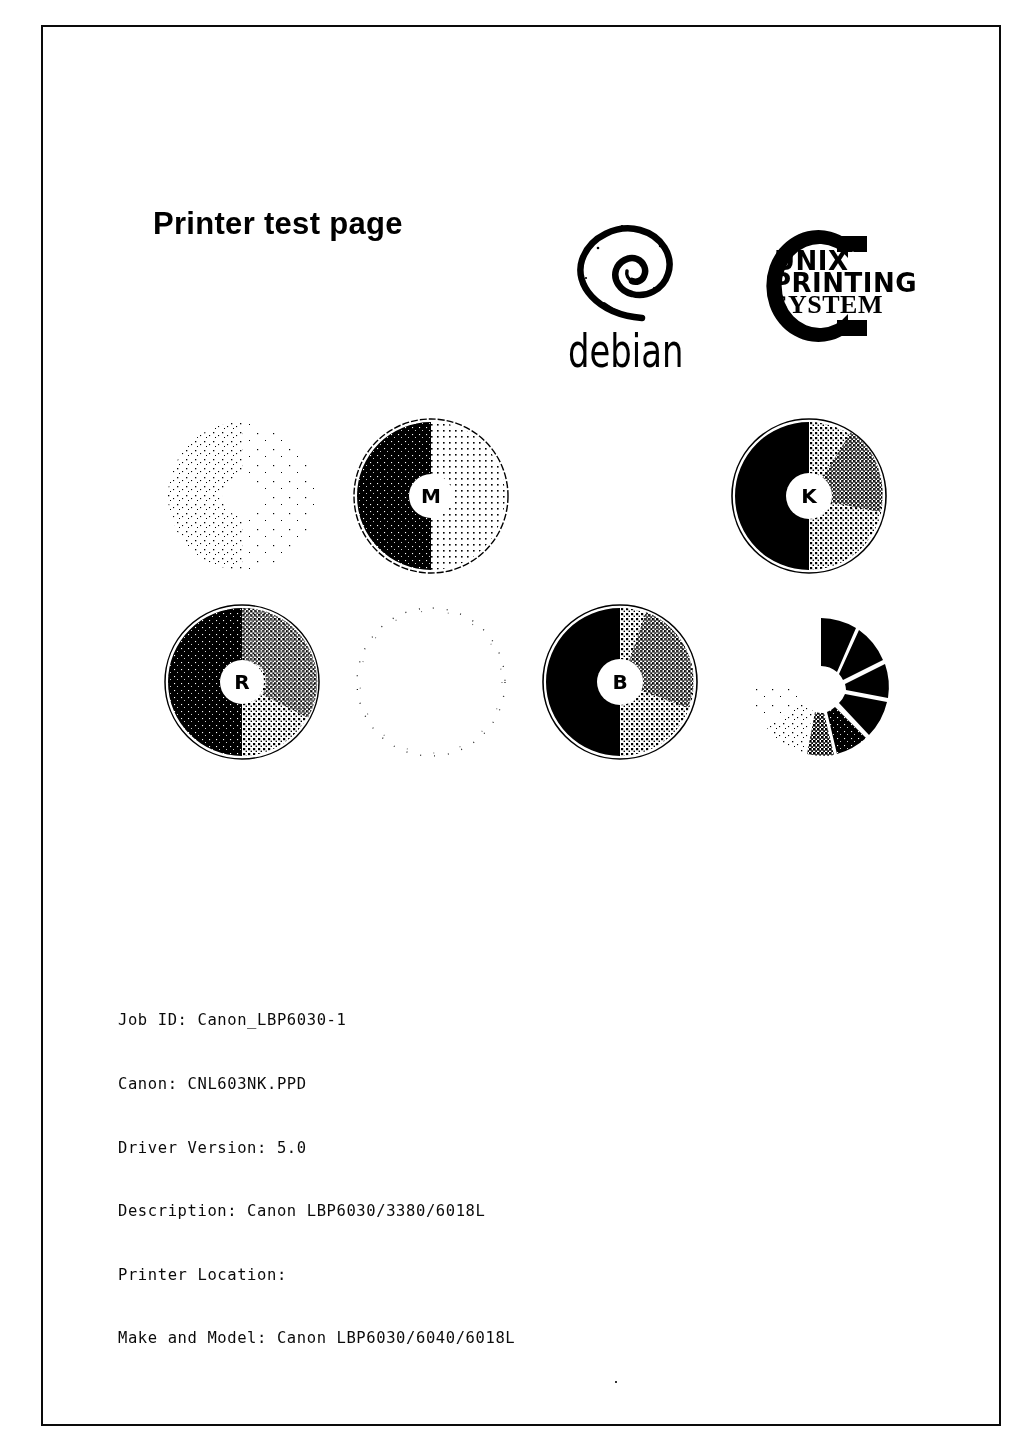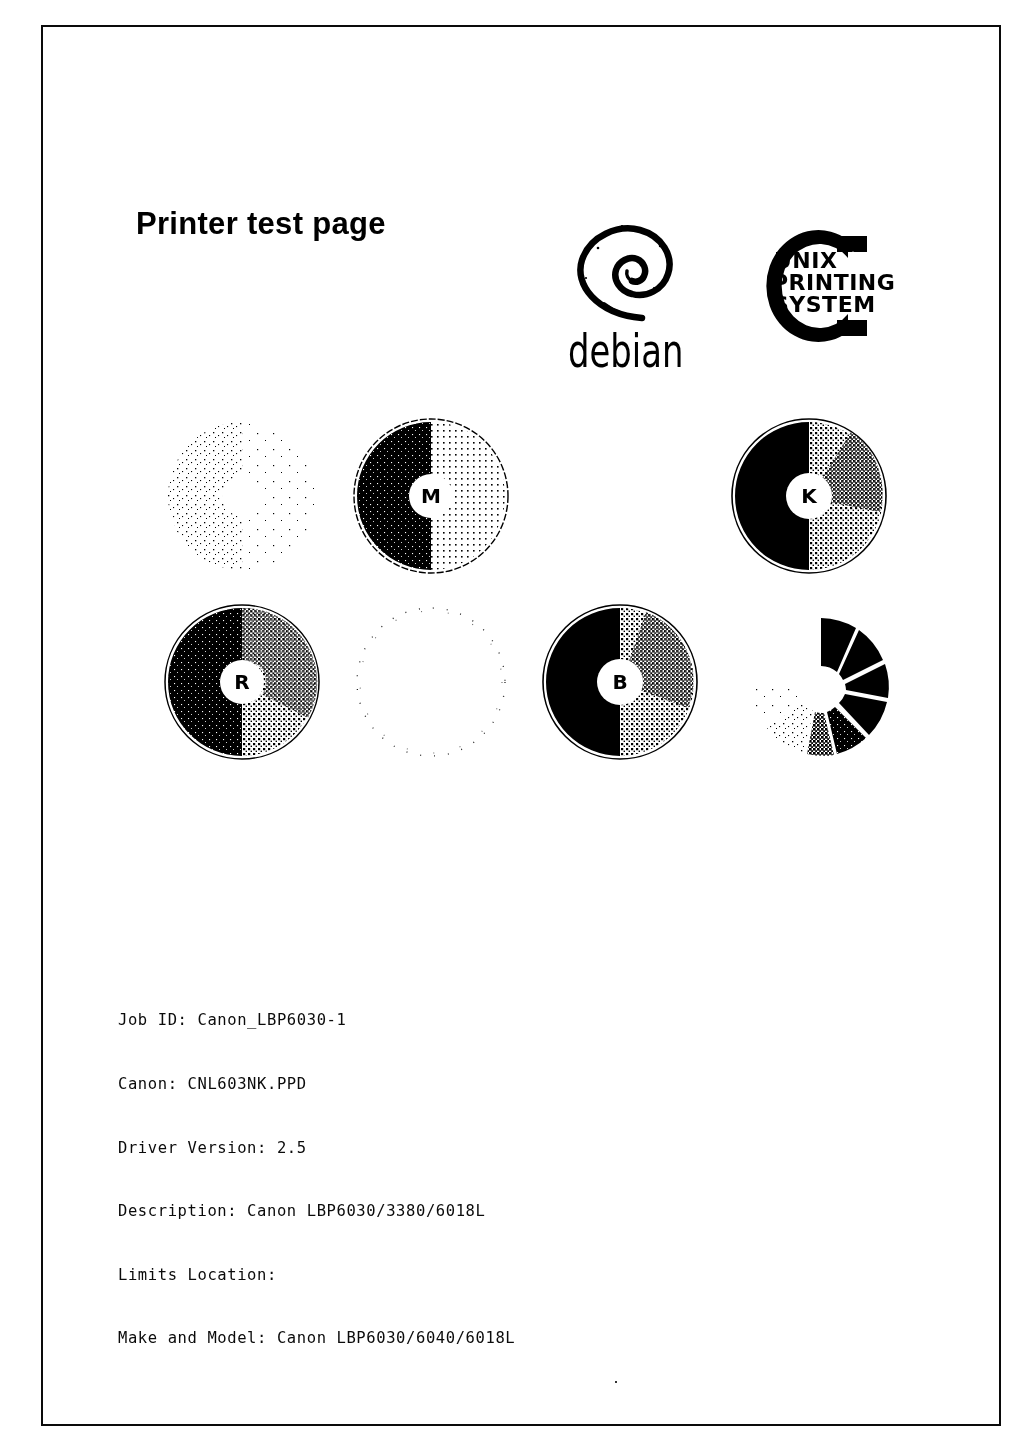--- a/index.html
+++ b/index.html
@@ -28,21 +28,21 @@
     top: 25px;
     width: 960px;
     height: 1401px;
     border: 2px solid #0a0a0a;
     box-sizing: border-box;
   }
 
   
   .page-title {
     position: absolute;
-    left: 136px;
+    left: 153px;
     top: 206px;
     font-size: 31px;
     font-weight: bold;
     letter-spacing: 0.3px;
     color: #000;
     white-space: nowrap;
   }
 
   
   .debian-logo {
@@ -92,28 +92,28 @@
     height: 120px;
   }
   .cups-text {
     position: absolute;
     left: 33px;
     top: 24px;
     width: 112px;
     color: #000;
     font-family: "DejaVu Sans", sans-serif;
     font-weight: bold;
-    font-size: 22px;
+    font-size: 26px;
     line-height: 22px;
     letter-spacing: 0.5px;
     text-align: left;
   }
   .cups-text span { display: block; white-space: nowrap; }
   .cups-text .ln2 { margin-left: -2px; text-align: center; }
-  .cups-text .ln3 { margin-left: -1px; }
+  .cups-text .ln3 { margin-left: -1px; font-family: Liberation Serif, serif; }
 
   
   .wheels { position: absolute; left: 0; top: 0; }
   .wheel {
     position: absolute;
     width: 168px;
     height: 168px;
   }
   .wheel svg { display: block; width: 168px; height: 168px; }
   .wheel-label {
@@ -326,23 +326,23 @@
           <path d="M28 121 A70 70 0 0 1 15 84 L58 84 A26 26 0 0 0 63 96 Z" fill="url(#speckle-ghost)"></path>
         </g>
       </svg>
     </div>
 
   </div>
 
   <div class="info-block">
     <span class="info-line">Job ID: Canon_LBP6030-1</span>
     <span class="info-line">Canon: CNL603NK.PPD</span>
-    <span class="info-line">Driver Version: 2.5</span>
+    <span class="info-line">Driver Version: 5.0</span>
     <span class="info-line">Description: Canon LBP6030/3380/6018L</span>
-    <span class="info-line">Limits Location:</span>
+    <span class="info-line">Printer Location:</span>
     <span class="info-line">Make and Model: Canon LBP6030/6040/6018L</span>
     
     
     
   </div>
 
   <div class="speck" style="left:615px; top:1381px; width:2px; height:2px; opacity:.8;"></div>
 
 </div>
 

